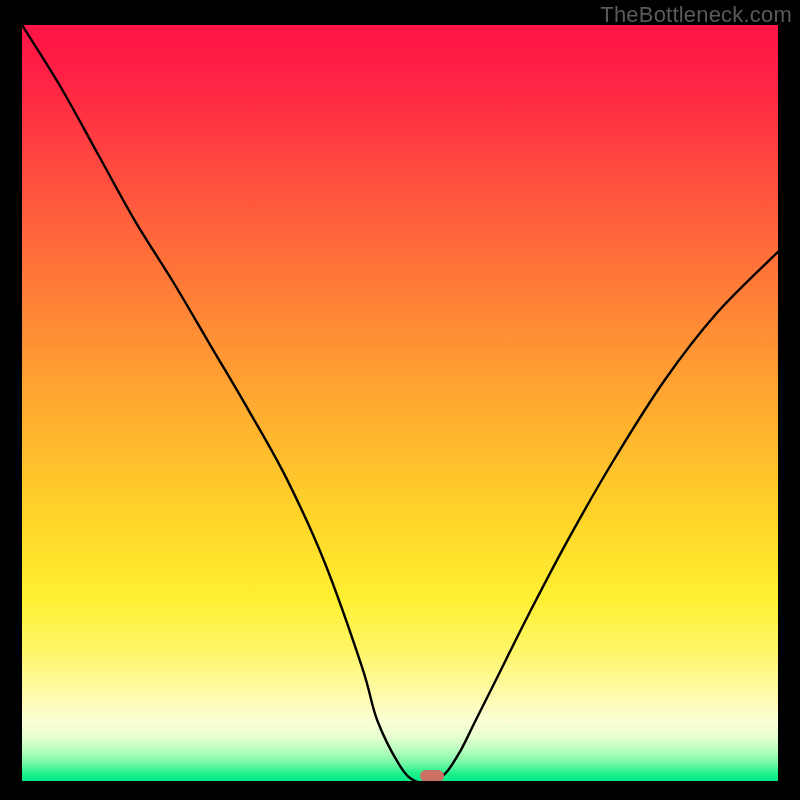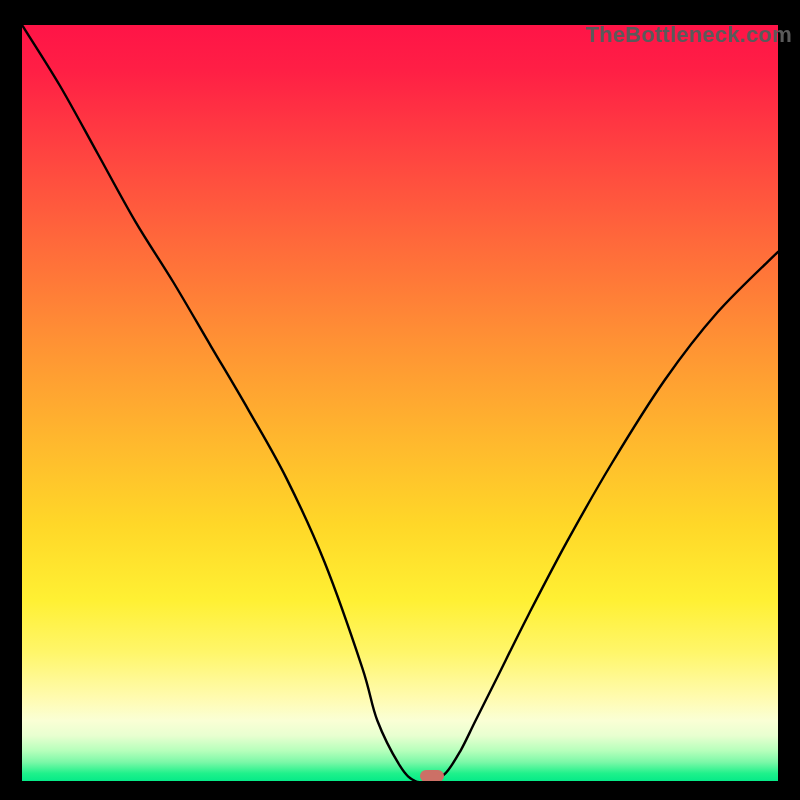--- a/index.html
+++ b/index.html
@@ -15,25 +15,24 @@
     position: relative;
     width: 800px;
     height: 800px;
     background: #000000;
   }
   .watermark {
     position: absolute;
     top: 2px;
     right: 8px;
     font-size: 22px;
-    font-weight: 700;
+    font-weight: 400;
     color: #5a5a5a;
     letter-spacing: 0.2px;
     z-index: 30;
-    margin-top: 20px;
   }
   .plot-area {
     position: absolute;
     left: 22px;
     top: 25px;
     width: 756px;
     height: 756px;
     overflow: hidden;
   }
   

